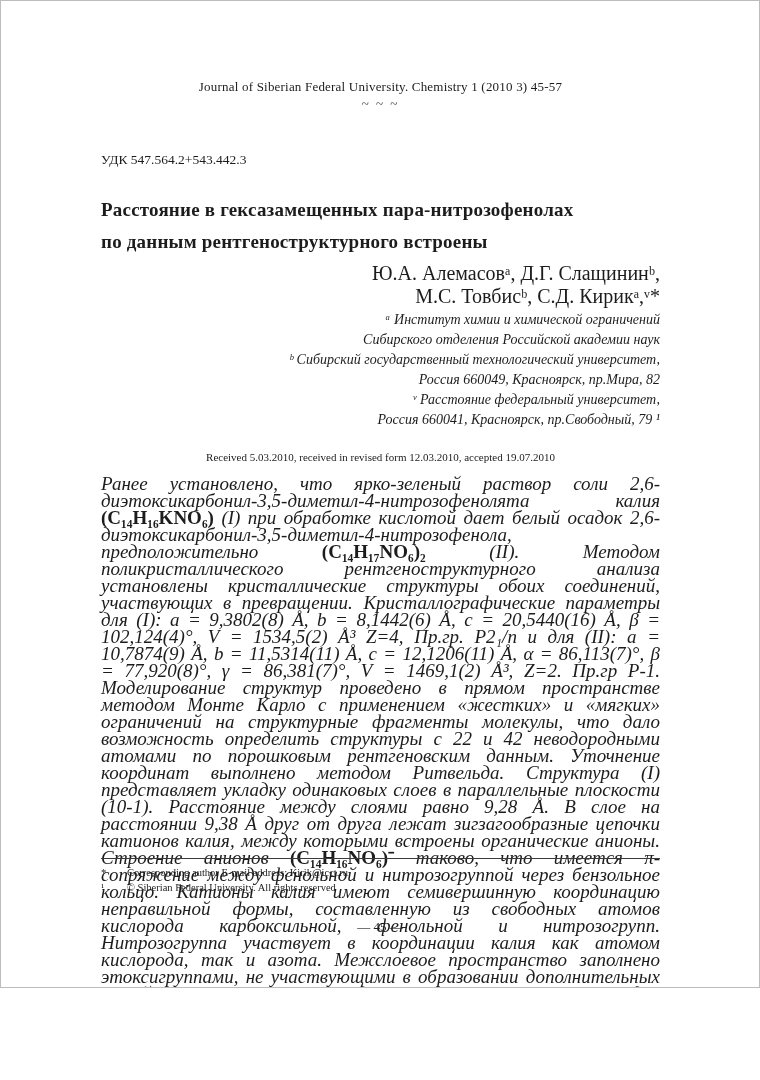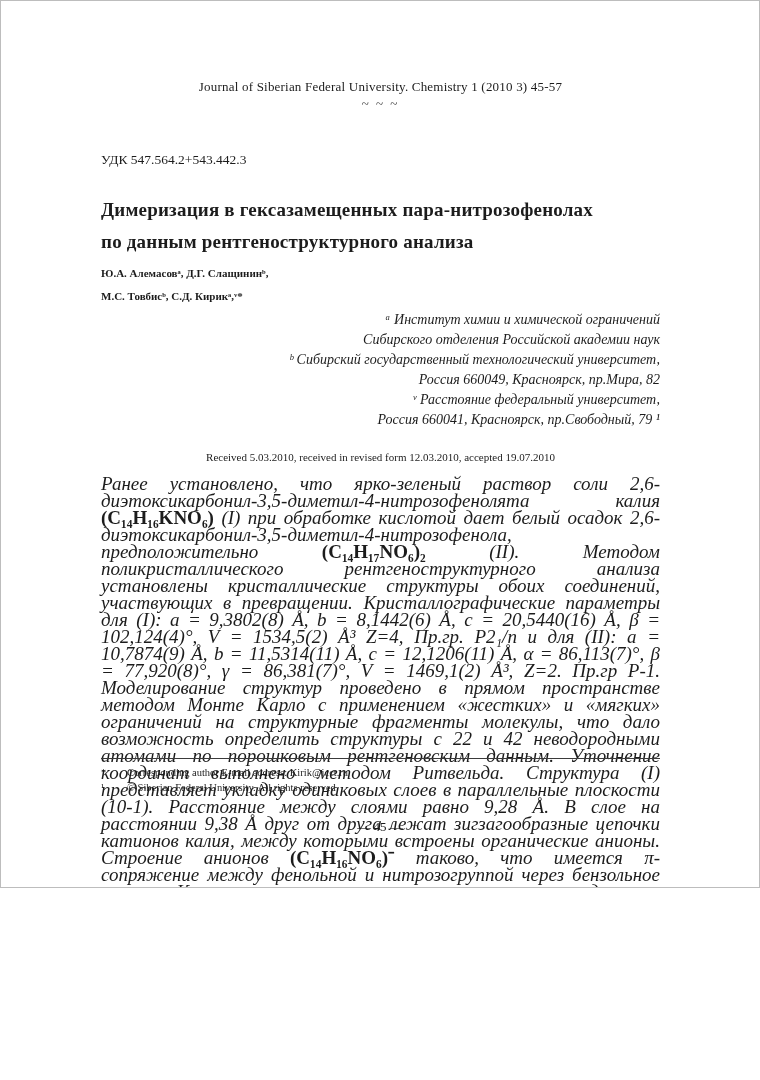--- a/index.html
+++ b/index.html
@@ -10,21 +10,21 @@
   body {
     width: 760px;
     height: 1080px;
     font-family: "Liberation Serif", serif;
     color: #1c1c1c;
   }
   .page {
     position: relative;
     box-sizing: border-box;
     width: 760px;
-    height: 888px;
+    height: 988px;
     border: 1px solid #bdbdbd;
     padding: 78px 99px 0 100px;
     background: #ffffff;
     overflow: hidden;
   }
   .journal-header {
     text-align: center;
     font-size: 13px;
     line-height: 16px;
     letter-spacing: 0.2px;
@@ -44,23 +44,23 @@
   }
   .paper-title {
     margin: 26px 0 0 0;
     font-size: 19px;
     line-height: 32px;
     font-weight: bold;
     letter-spacing: 0.2px;
   }
   .authors {
     margin-top: 4px;
-    text-align: left;
-    font-weight: bold;
-    font-size: 11px;
+    text-align: right;
+    font-weight: normal;
+    font-size: 20px;
     line-height: 23px;
   }
   .affiliations {
     margin-top: 2px;
     text-align: right;
     font-style: italic;
     font-size: 14px;
     line-height: 20px;
   }
   .received-line {
@@ -115,21 +115,21 @@
 <body>
 
 <div class="page">
 
   <div class="journal-header">Journal of Siberian Federal University. Chemistry 1 (2010 3) 45-57</div>
 
   <div class="tilde-separator">~ ~ ~</div>
 
   <div class="udk">УДК 547.564.2+543.442.3</div>
 
-  <h1 class="paper-title"><span>Димеризация в гексазамещенных пара-нитрозофенолах</span><br><span>по данным рентгеноструктурного анализа</span></h1>
+  <h1 class="paper-title"><span>Расстояние в гексазамещенных пара-нитрозофенолах</span><br><span>по данным рентгеноструктурного встроены</span></h1>
 
   <div class="authors">
     <div>Ю.А. Алемасовᵃ, Д.Г. Слащининᵇ,</div>
     <div>М.С. Товбисᵇ, С.Д. Кирикᵃ,ᵛ*</div>
   </div>
 
   <div class="affiliations">
     <div>ᵃ Институт химии и химической ограничений</div>
     <div>Сибирского отделения Российской академии наук</div>
     <div>ᵇ Сибирский государственный технологический университет,</div>

